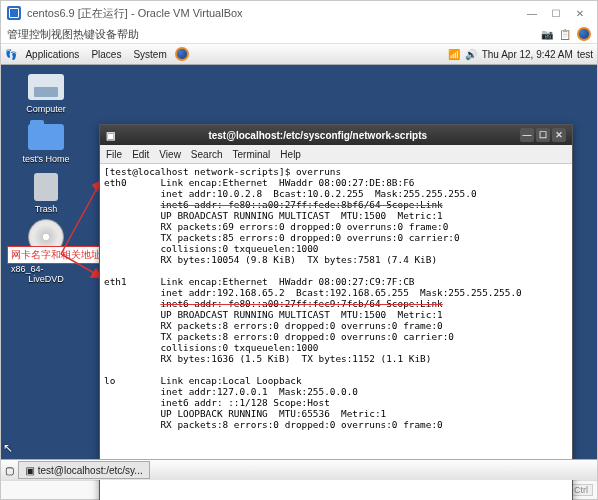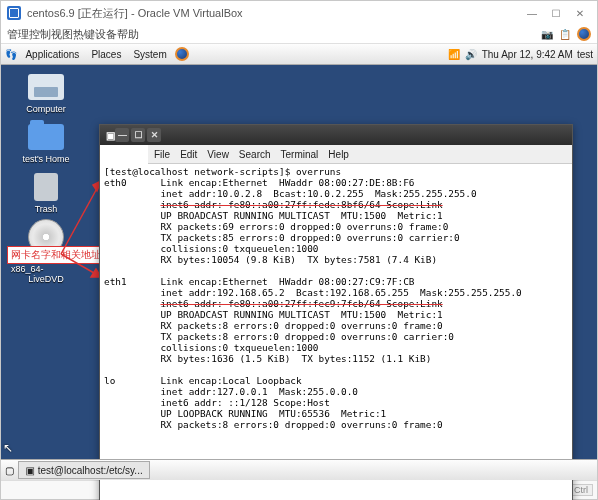--- a/index.html
+++ b/index.html
@@ -43,21 +43,21 @@
   .anno-box4 { position:absolute; border:1.5px solid #d33; top:228px; left:102px; width:30px; height:12px;}
   .anno-box5 { position:absolute; border:1.5px solid #d33; top:250px; left:128px; width:346px; height:12px;}
   .arrow { position:absolute; stroke:#d33; fill:none; stroke-width:1.5;}
   .arrow-head { fill:#d33; }
   
   .term { position:absolute; top:80px; left:98px; width:472px; height:378px; background:#fff; border:1px solid #555; box-shadow:0 2px 8px rgba(0,0,0,0.4); display:flex; flex-direction:column;}
   .term-titlebar { height:20px; background:linear-gradient(#4a4a4a,#2c2c2c); color:#fff; display:flex; align-items:center; font-size:10px; font-weight:bold; padding:0 6px;}
   .term-titlebar .title-text { flex:1; text-align:center;}
   .term-winbtns { display:flex; gap:2px;}
   .term-winbtn { width:14px; height:14px; border-radius:2px; background:#555; color:#ddd; display:flex; align-items:center; justify-content:center; font-size:9px;}
-  .term-menubar { height:18px; display:flex; align-items:center; gap:10px; padding:0 6px; font-size:10px; color:#222; background:#efefef; border-bottom:1px solid #ccc;margin-left:48px;}
+  .term-menubar { height:18px; display:flex; align-items:center; gap:10px; padding:0 6px; font-size:10px; color:#222; background:#efefef; border-bottom:1px solid #ccc;}
   .term-body { flex:1; overflow:hidden; padding:2px 4px; }
   .term-body pre { margin:0; font-family:"DejaVu Sans Mono",monospace; font-size:9.4px; line-height:11px; color:#000; white-space:pre;}
   .vbox-vm-icon { width:14px; height:14px; background:#2a6dc9; border-radius:2px; display:inline-block; position:relative;}
   .vbox-vm-icon::after{content:"";position:absolute;inset:2px;border:1px solid #fff;border-radius:1px;}
   .firefox-icon { width:14px; height:14px; border-radius:50%; background:radial-gradient(circle at 30% 30%,#3a7bd5,#1e3c72); border:2px solid #e68a2e; box-sizing:border-box;}
   .strike { text-decoration: line-through; text-decoration-color:#d33;}
   .cursor-arrow { position:absolute; left:2px; bottom:25px; color:#fff; font-size:12px; text-shadow:0 0 2px #000;}
 </style>
 </head>
 <body>
@@ -147,20 +147,21 @@
         <polygon class="arrow-head" points="50,2 42,6 46,12"></polygon>
     </svg>
     <svg class="arrow" style="top:205px; left:50px;" width="60" height="40">
       <line x1="10" y1="5" x2="50" y2="28"></line>
         <polygon class="arrow-head" points="50,28 40,28 45,20"></polygon>
     </svg>
 
     <div class="term">
       <div class="term-titlebar">
         <span>▣</span>
+        <span class="title-text">test@localhost:/etc/sysconfig/network-scripts</span>
         <div class="term-winbtns">
           <span class="term-winbtn">—</span>
           <span class="term-winbtn">☐</span>
           <span class="term-winbtn">✕</span>
         </div>
       </div>
       <div class="term-menubar">
         <span>File</span>
         <span>Edit</span>
         <span>View</span>

